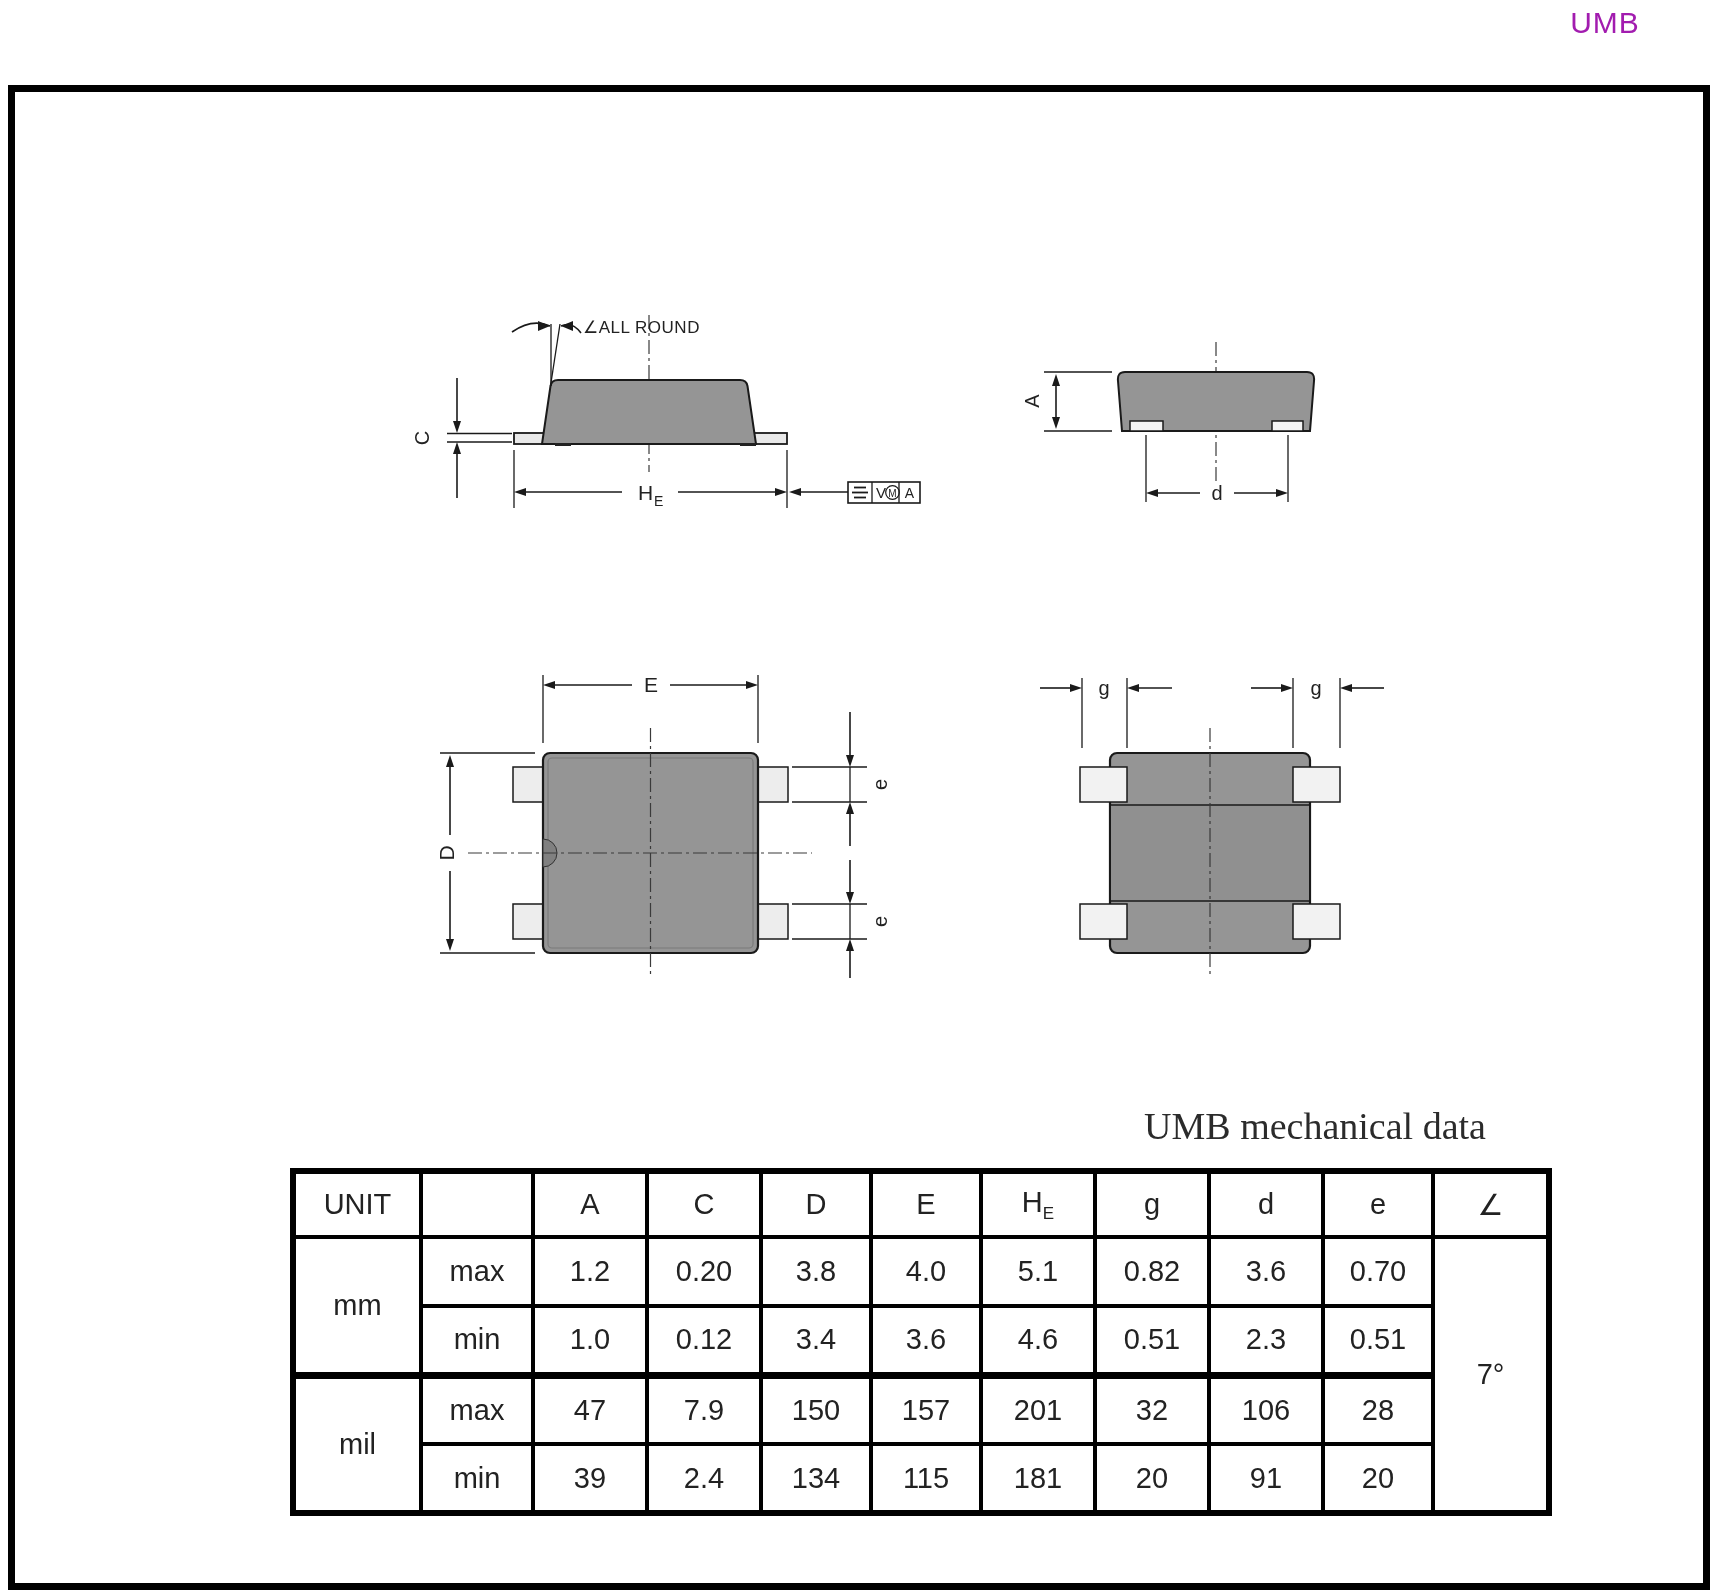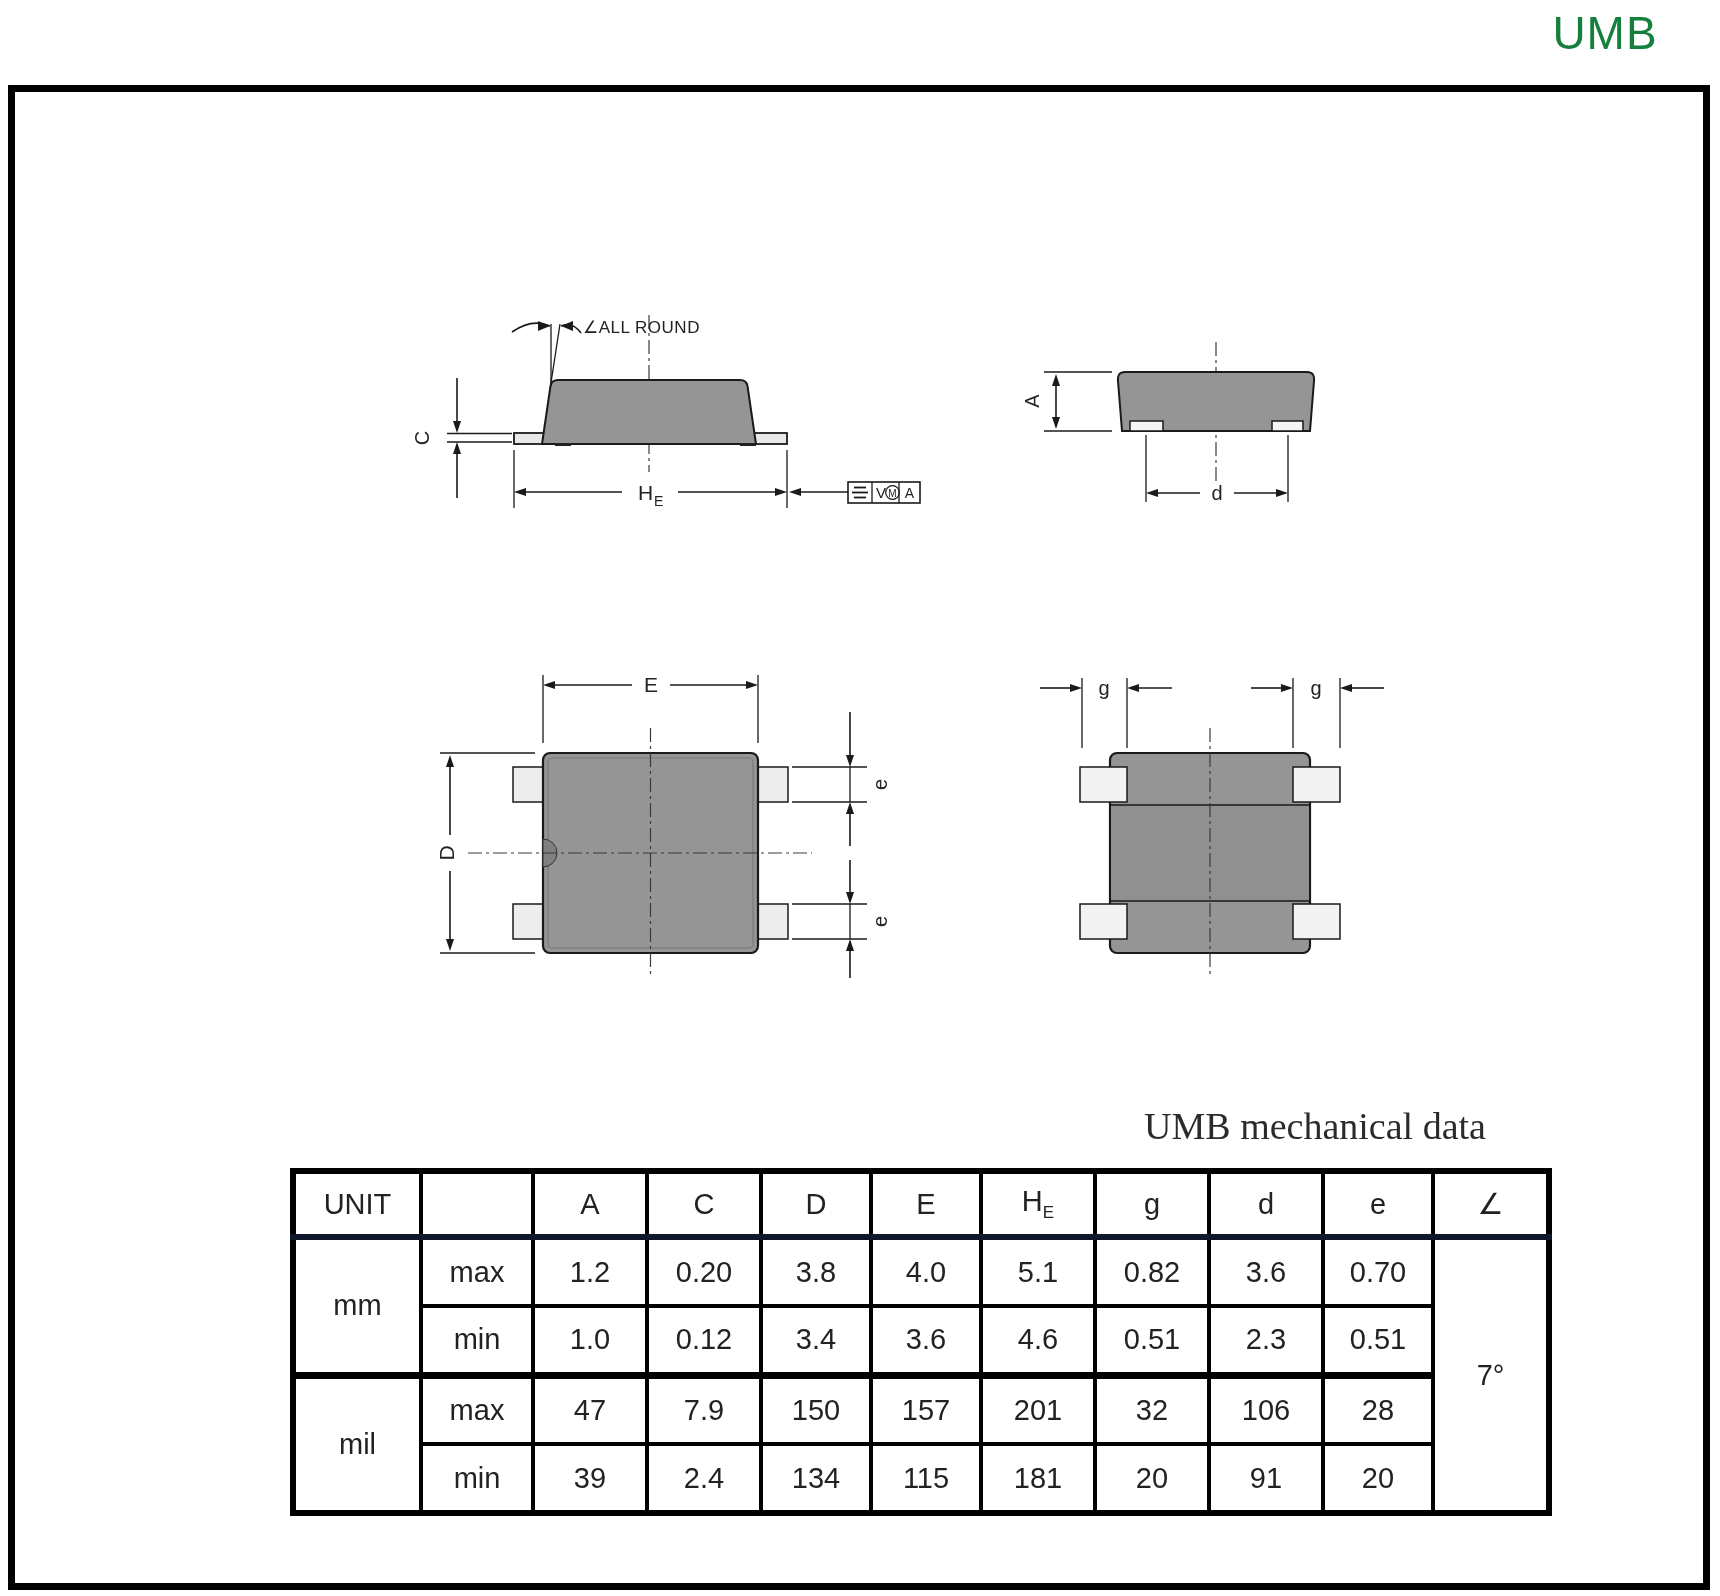--- a/index.html
+++ b/index.html
@@ -1,42 +1,42 @@
 <!DOCTYPE html>
 <html><head>
 <meta charset="utf-8">
 <style>
   * { margin:0; padding:0; box-sizing:border-box; }
   html,body { background:#ffffff; }
   body { width:1720px; height:1596px; position:relative; overflow:hidden;
          font-family:"Liberation Sans","DejaVu Sans",sans-serif; }
   .page { position:absolute; left:0; top:0; width:1720px; height:1596px; background:#fff; }
   .brand { position:absolute; top:6px; left:1530px; width:150px; text-align:center;
-           font-size:46px; color:#15803d; letter-spacing:1px; }
+           font-size:30px; color:#a21caf; letter-spacing:1px; }
   .frame { position:absolute; left:8px; top:85px; width:1702px; height:1505px;
            border:7px solid #000; background:#fff; }
   svg { position:absolute; overflow:visible; }
   .v1 { left:350px; top:260px; }
   .v2 { left:1000px; top:290px; }
   .v3 { left:380px; top:600px; }
   .v4 { left:950px; top:600px; }
   .dim-line { stroke:#1a1a1a; stroke-width:1.6; fill:none; }
   .ext-line { stroke:#1a1a1a; stroke-width:1.3; fill:none; }
   .cl { stroke:#3a3a3a; stroke-width:1.2; fill:none; stroke-dasharray:14 4 3 4; }
   .ah { fill:#1a1a1a; stroke:none; }
   text { fill:#222; font-family:"Liberation Sans","DejaVu Sans",sans-serif; }
   .dlabel { font-size:20px; }
   .note { font-size:17px; letter-spacing:.5px; }
   .tbl-title { position:absolute; left:1090px; top:1104px; width:450px; text-align:center;
                font-size:38px; color:#2b2b2b;font-family:Liberation Serif, serif; }
   .mech-wrap { position:absolute; left:290px; top:1168px; }
   table.mech { border-collapse:collapse; table-layout:fixed; border:6px solid #000; }
   table.mech td { border:4px solid #000; text-align:center; vertical-align:middle;
                   font-size:29px; color:#222; background:#fff; }
-  tr.hdr td { height:66px; border-bottom:6px solid #0f172a; }
+  tr.hdr td { height:66px; border-bottom:2px solid #0f172a; }
   tr.r td { height:69px;text-align:center; }
   tr.grp-sep td { border-top:7px solid #000; }
   td.angle-val { font-size:36px; }
   td.hdr-he sub, td.hdr-he span { color:#222; }
   td.hdr-he sub { font-size:17px; }
 </style>
 </head>
 <body>
 
 <div class="page">

